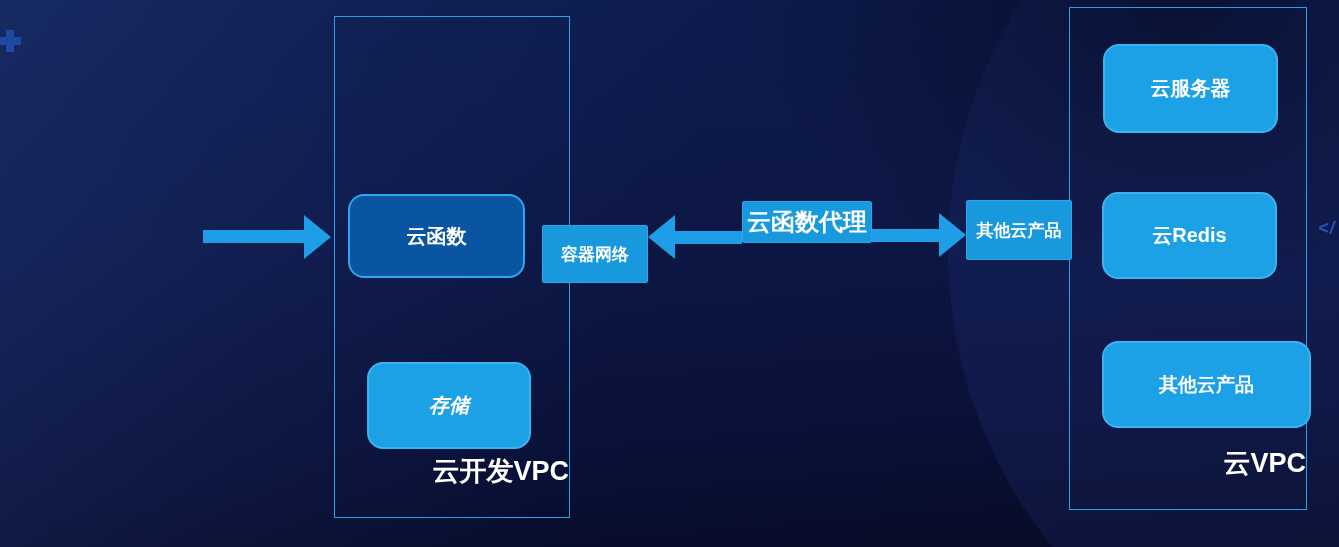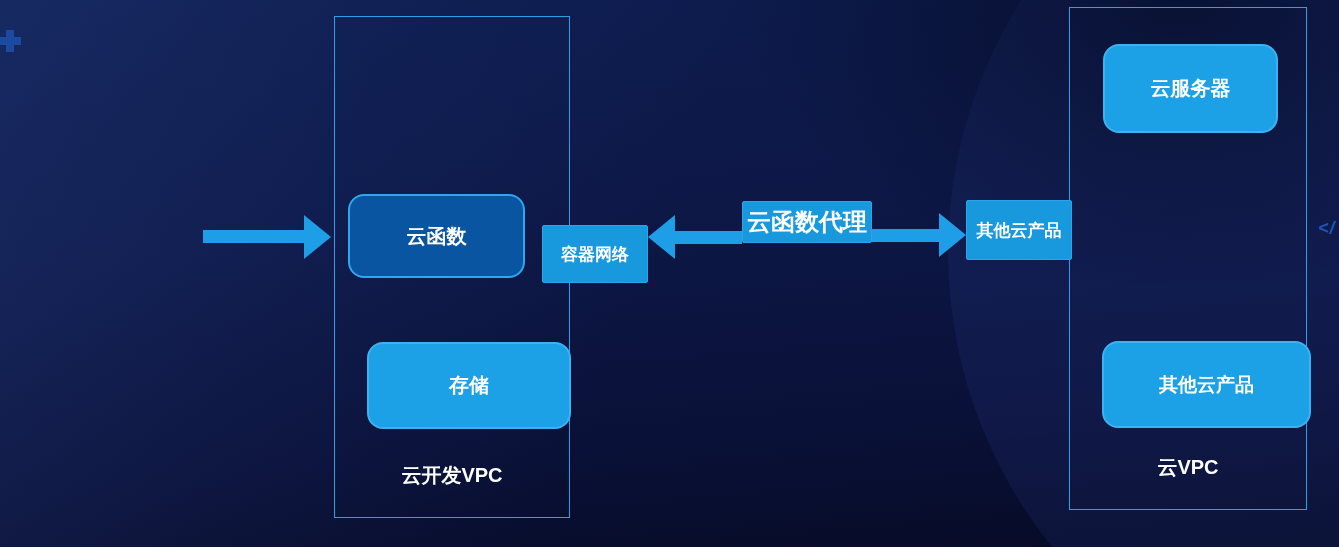--- a/index.html
+++ b/index.html
@@ -29,22 +29,22 @@
     pointer-events:none;
   }
   
   .group{
     position:absolute;
     border:1.5px solid #2d9fe8;
     box-sizing:border-box;
   }
   .group-label{
     position:absolute;left:0;right:0;bottom:28px;
-    text-align:center;
-    color:#ffffff;font-size:20px;font-weight:700;
+    text-align:right;
+    color:#ffffff;font-size:27px;font-weight:700;
   }
   
   .node{
     position:absolute;
     box-sizing:border-box;
     display:flex;align-items:center;justify-content:center;
     color:#ffffff;font-weight:700;
     z-index:3;
   }
   .node.rounded{
@@ -99,36 +99,37 @@
   <div class="arrow-shaft" style="left:203px;top:230px;width:103px;"></div>
   <div class="arrow-head right" style="left:304px;top:215px;"></div>
 
   <div class="group" style="left:334px;top:16px;width:236px;height:502px;">
     <div class="group-label">云开发VPC</div>
   </div>
 
 
   <div class="node dark" style="left:348px;top:194px;width:177px;height:84px;">云函数</div>
 
-  <div class="node rounded" style="left:367px;top:342px;width:204px;height:87px;">存储</div>
+  <div class="node rounded" style="left:367px;top:362px;width:164px;height:87px;font-style:italic;">存储</div>
 
   <div class="node flat" style="left:542px;top:209px;width:106px;height:58px;margin-top:16px;">容器网络</div>
 
   <div class="arrow-head left" style="left:648px;top:215px;"></div>
   <div class="arrow-shaft" style="left:675px;top:231px;width:67px;"></div>
 
   <div class="node flat" style="left:742px;top:201px;width:130px;height:42px;font-size:24px;">云函数代理</div>
 
   <div class="arrow-shaft" style="left:872px;top:229px;width:67px;"></div>
   <div class="arrow-head right" style="left:939px;top:213px;"></div>
 
   <div class="node flat" style="left:966px;top:200px;width:106px;height:60px;">其他云产品</div>
 
   <div class="group" style="left:1069px;top:7px;width:238px;height:503px;">
     <div class="group-label">云VPC</div>
   </div>
 
   <div class="node rounded" style="left:1103px;top:44px;width:175px;height:89px;">云服务器</div>
 
+  <div class="node rounded" style="left:1102px;top:192px;width:175px;height:87px;">云Redis</div>
 
   <div class="node rounded" style="left:1102px;top:341px;width:209px;height:87px;font-size:19px;">其他云产品</div>
 
 </div>
 
 </body></html>

